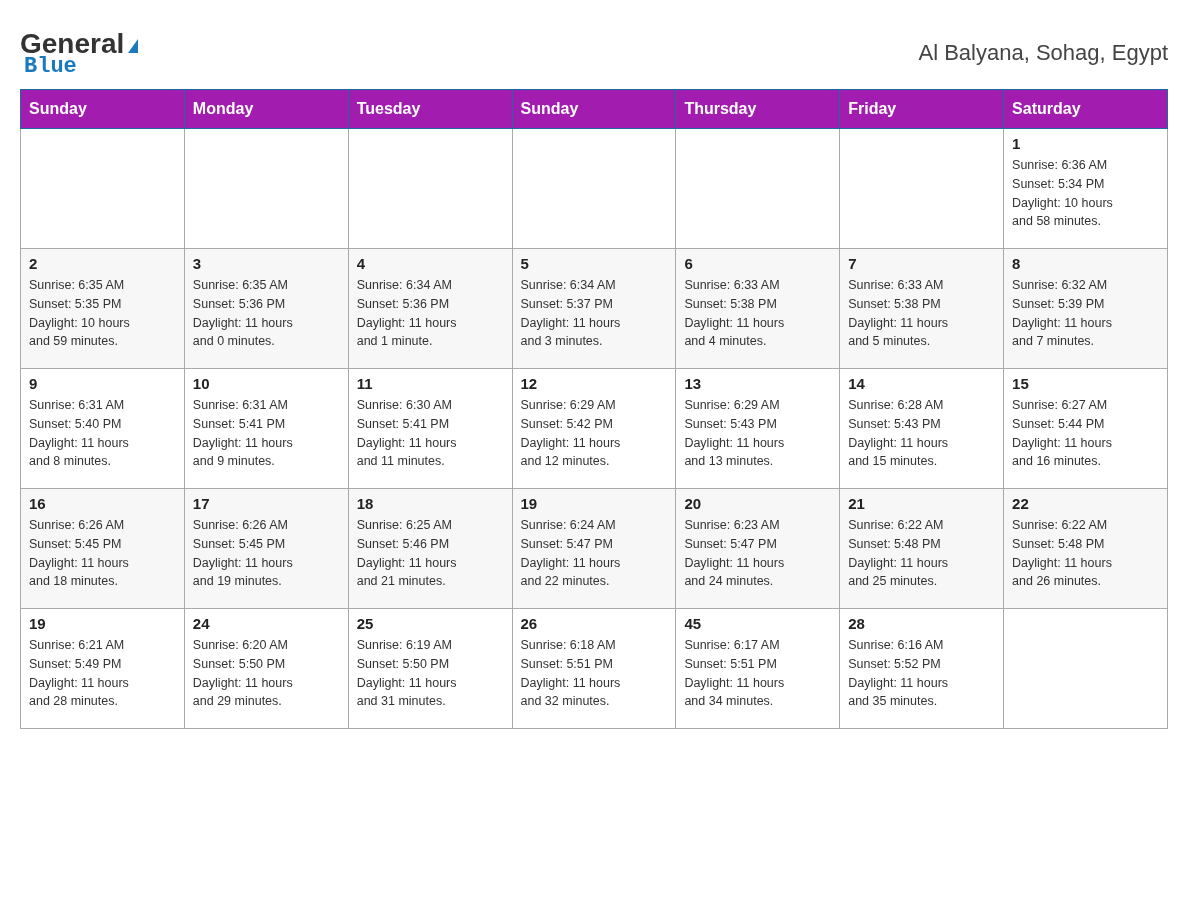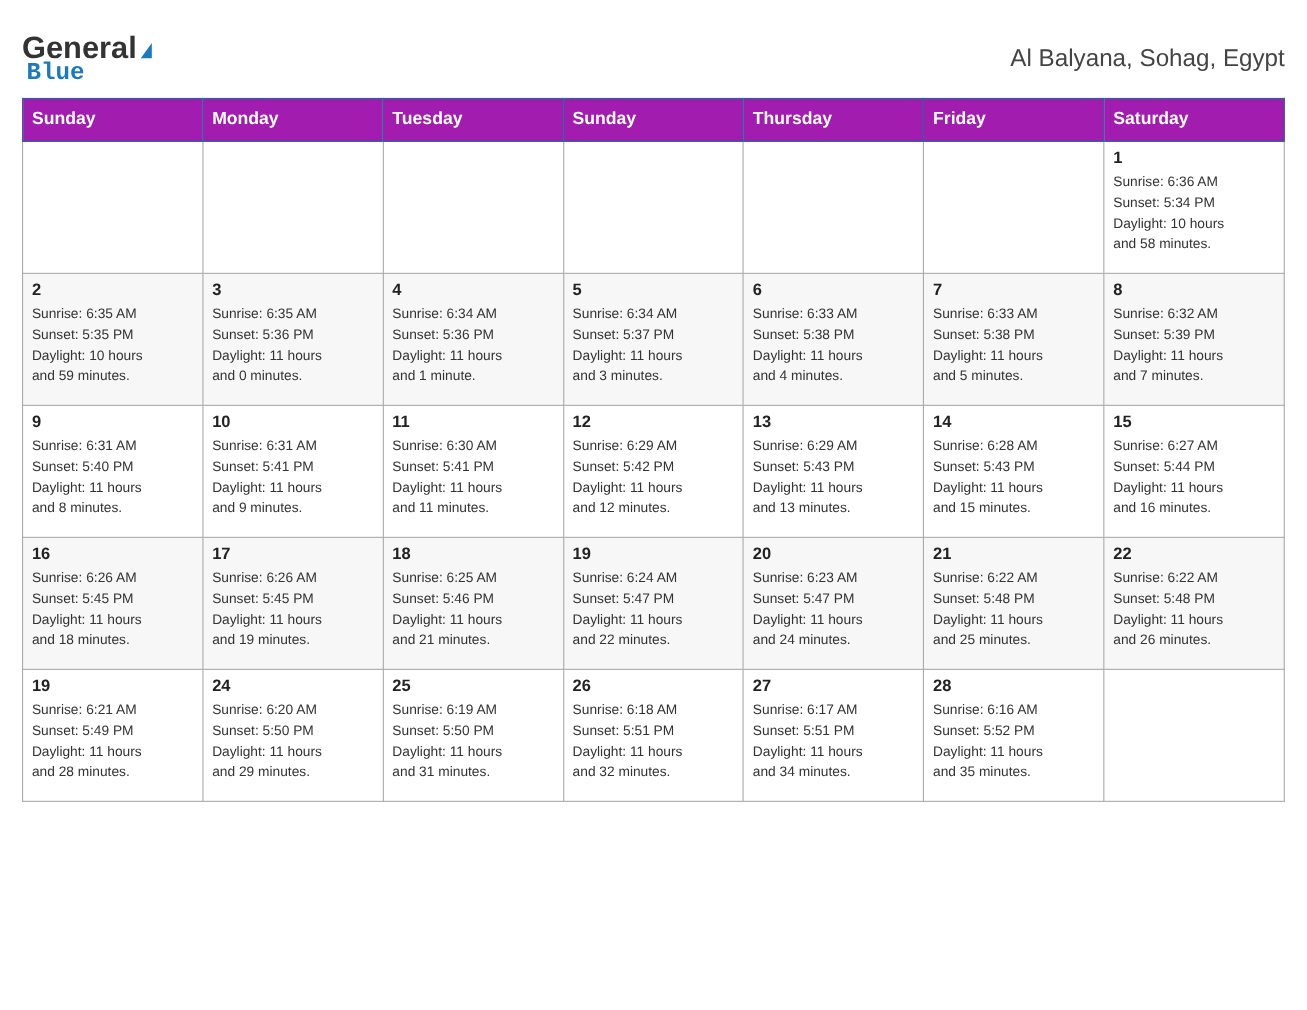--- a/index.html
+++ b/index.html
@@ -252,21 +252,21 @@
         </td>
         <td>
           <span class="day-number">25</span>
           <div class="day-info">Sunrise: 6:19 AM<br>Sunset: 5:50 PM<br>Daylight: 11 hours<br>and 31 minutes.</div>
         </td>
         <td>
           <span class="day-number">26</span>
           <div class="day-info">Sunrise: 6:18 AM<br>Sunset: 5:51 PM<br>Daylight: 11 hours<br>and 32 minutes.</div>
         </td>
         <td>
-          <span class="day-number">27</span>
+          <span class="day-number">45</span>
           <div class="day-info">Sunrise: 6:17 AM<br>Sunset: 5:51 PM<br>Daylight: 11 hours<br>and 34 minutes.</div>
         </td>
         <td>
           <span class="day-number">28</span>
           <div class="day-info">Sunrise: 6:16 AM<br>Sunset: 5:52 PM<br>Daylight: 11 hours<br>and 35 minutes.</div>
         </td>
         <td class="empty-cell"></td>
       </tr>
     </tbody>
 </table>

